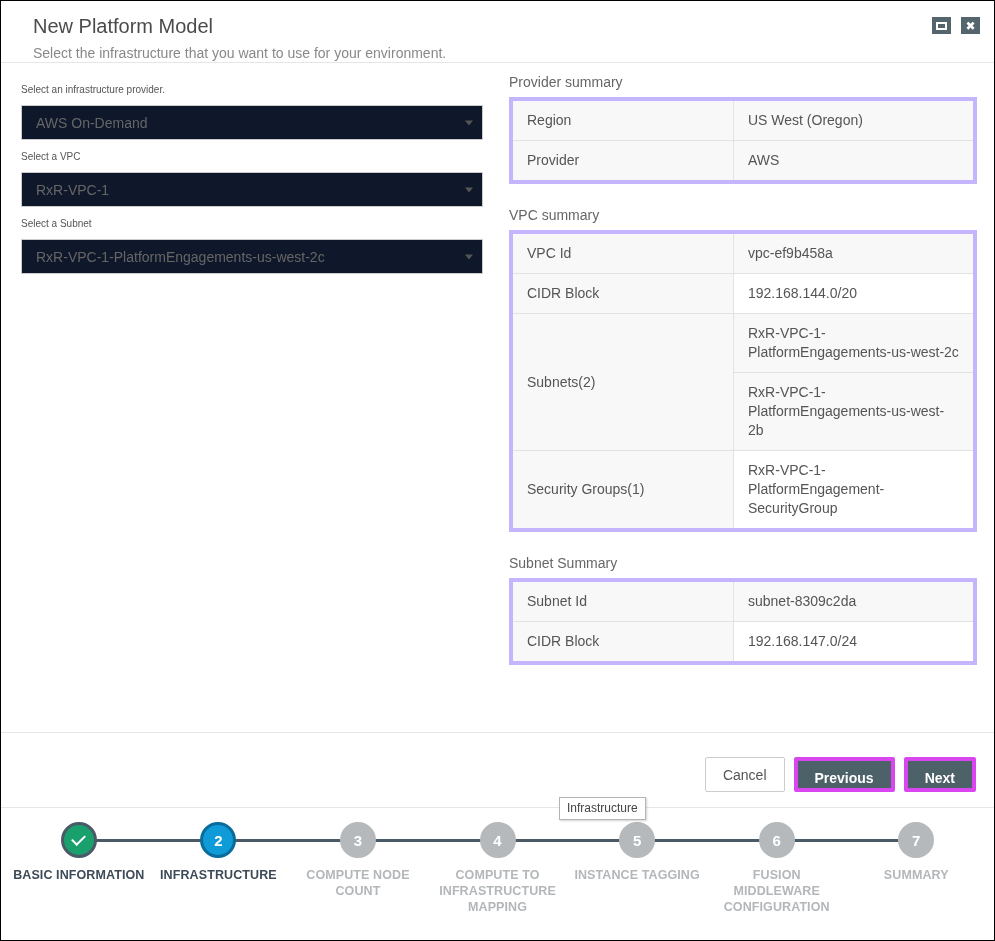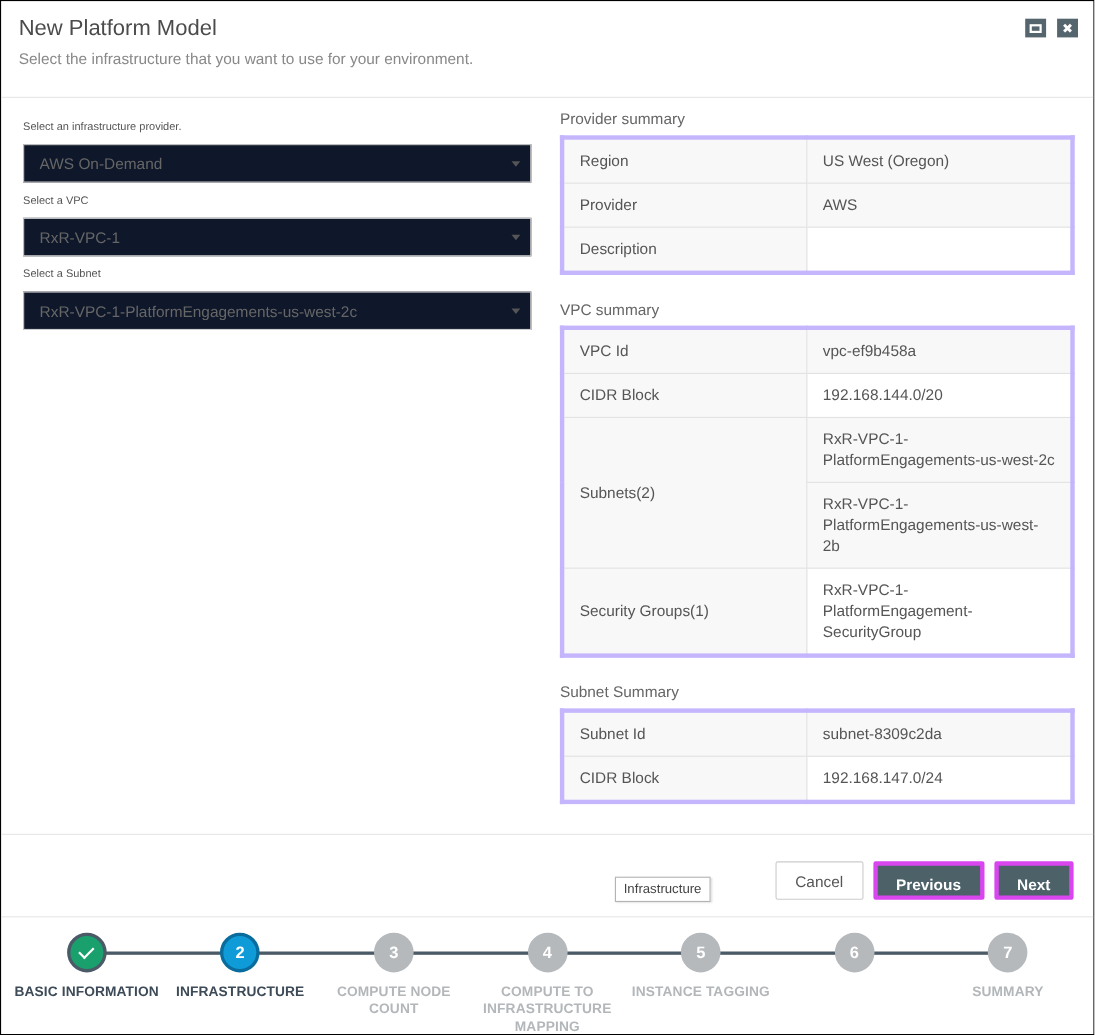--- a/index.html
+++ b/index.html
@@ -17,23 +17,23 @@
     height: 941px;
     box-sizing: border-box;
     background: #ffffff;
     border: 1px solid #000000;
     overflow: hidden;
   }
 
   
   .titlebar {
     position: relative;
-    padding: 12px 16px 10px 16px;
+    padding: 12px 16px 10px 32px;
     border-bottom: 1px solid #e6e6e6;
-    height: 88px;
+    height: 62px;
     box-sizing: border-box;
   }
   .dialog-title {
     font-size: 20px;
     color: #4b4b4b;
     font-weight: 400;
     line-height: 26px;
     margin: 0 0 4px 0;
   }
   .dialog-subtitle {
@@ -331,24 +331,20 @@
         <table class="summary">
           <tbody>
               <tr class="alt">
             <td class="key">Region</td>
             <td>US West (Oregon)</td>
           </tr>
           <tr class="alt">
             <td class="key">Provider</td>
             <td>AWS</td>
           </tr>
-          <tr>
-            <td class="key alt-key">Description</td>
-            <td></td>
-          </tr>
         </tbody>
           </table>
       </div>
 
       <div class="summary-block">
         <div class="summary-title">VPC summary</div>
         <table class="summary">
           <tbody>
               <tr class="alt">
             <td class="key">VPC Id</td>
@@ -433,20 +429,21 @@
 
       <div class="step">
         <div class="connector"></div>
         <div class="circle todo">5</div>
         <div class="step-label muted">INSTANCE TAGGING</div>
       </div>
 
       <div class="step">
         <div class="connector"></div>
         <div class="circle todo">6</div>
+        <div class="step-label muted">FUSION MIDDLEWARE CONFIGURATION</div>
       </div>
 
       <div class="step">
 
         <div class="circle todo">7</div>
         <div class="step-label muted">SUMMARY</div>
       </div>
 
     </div>
   </div>

